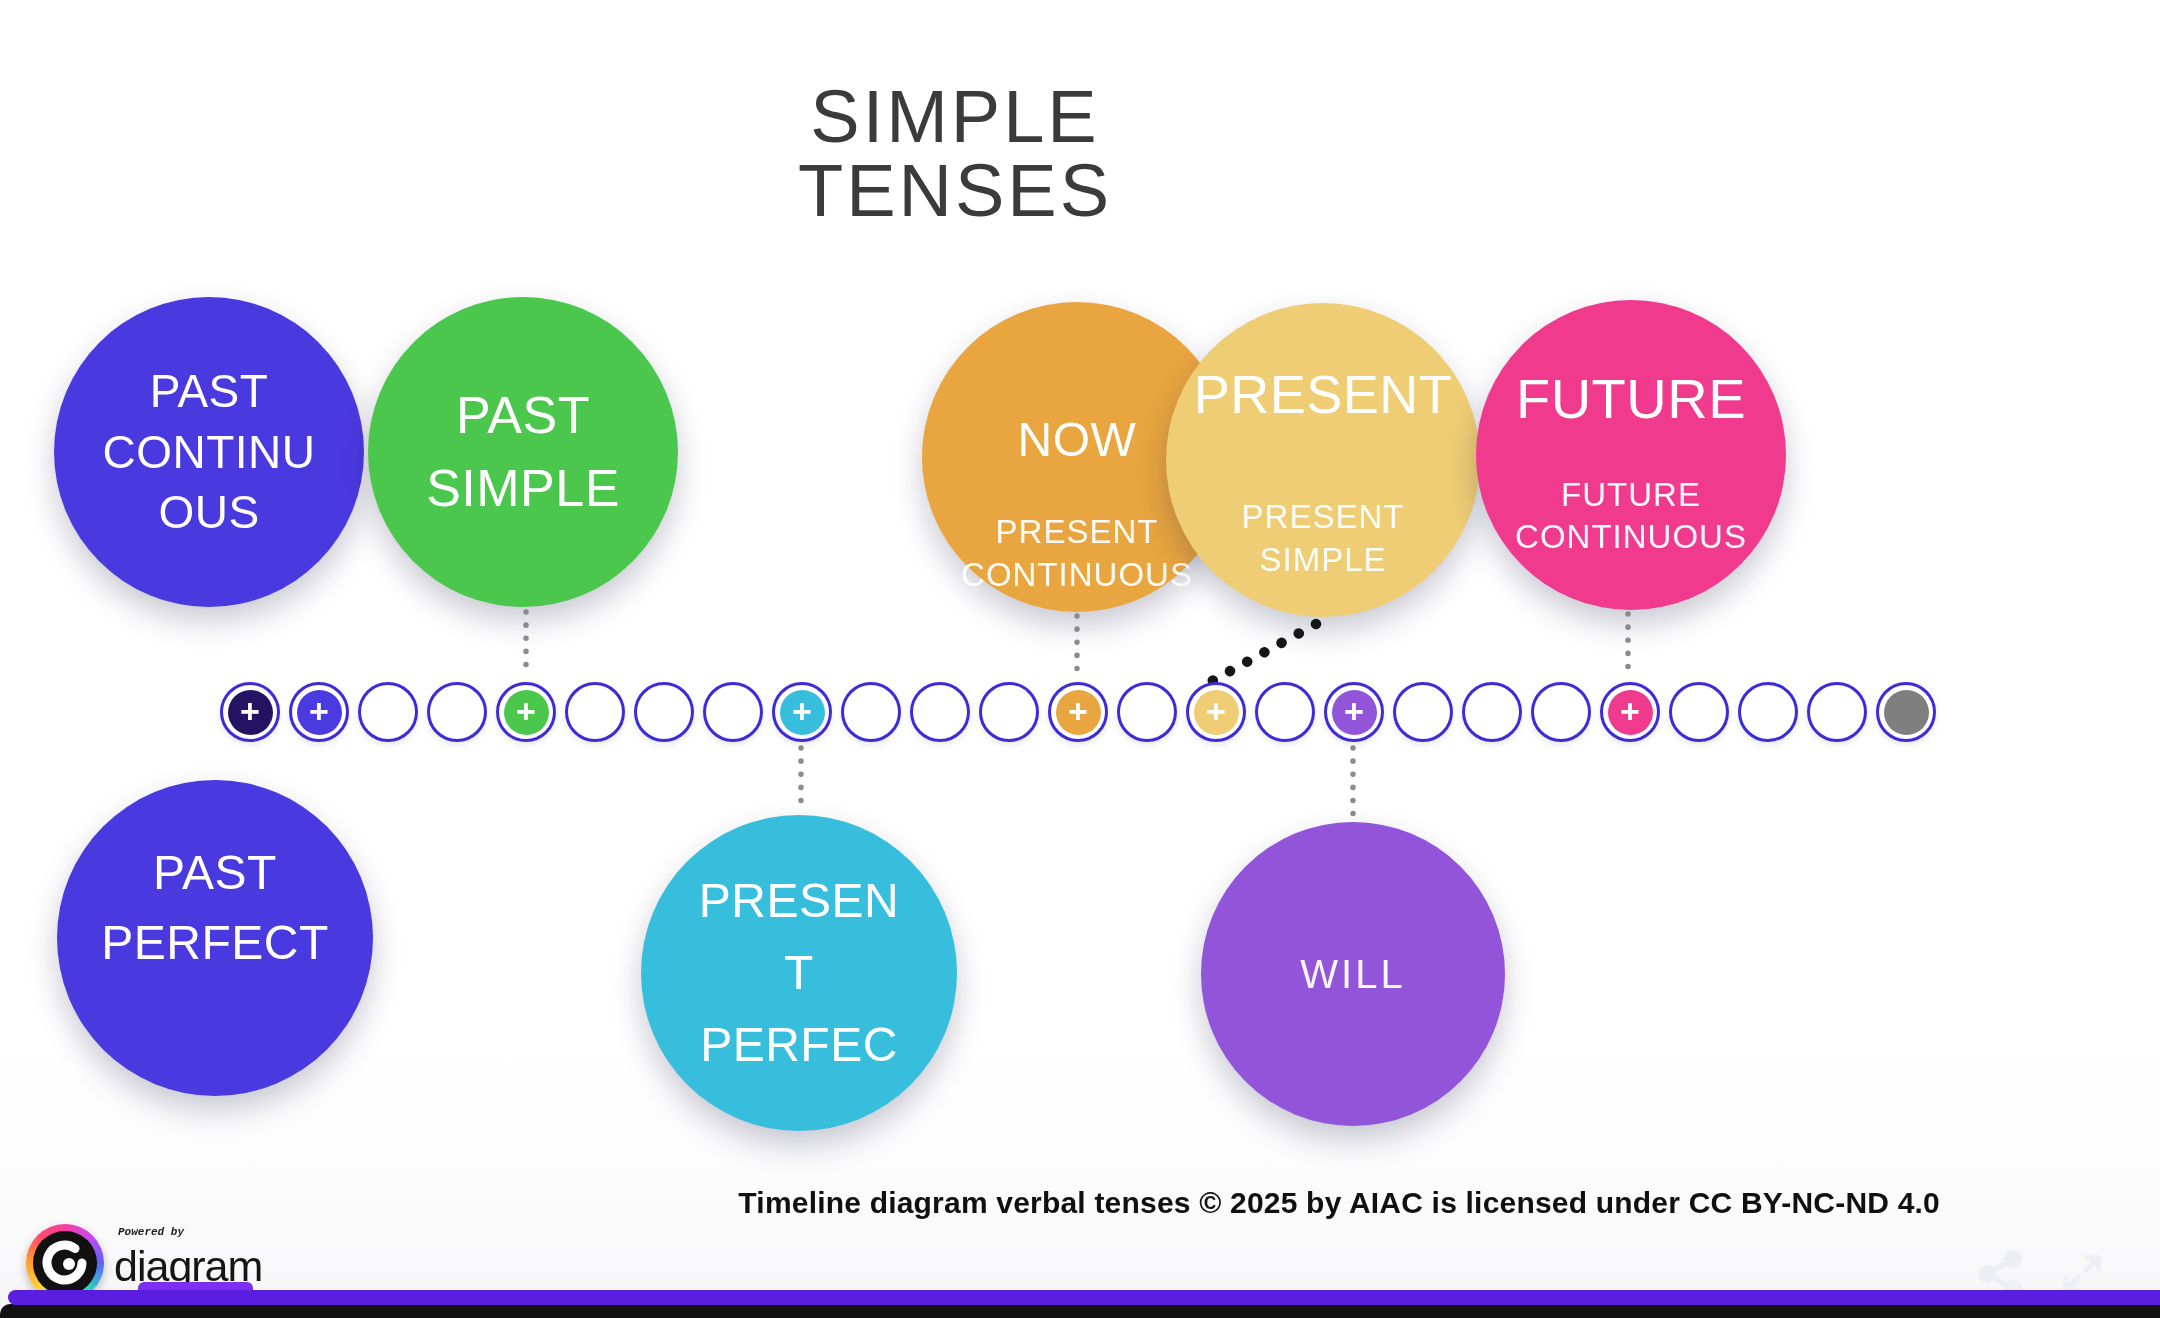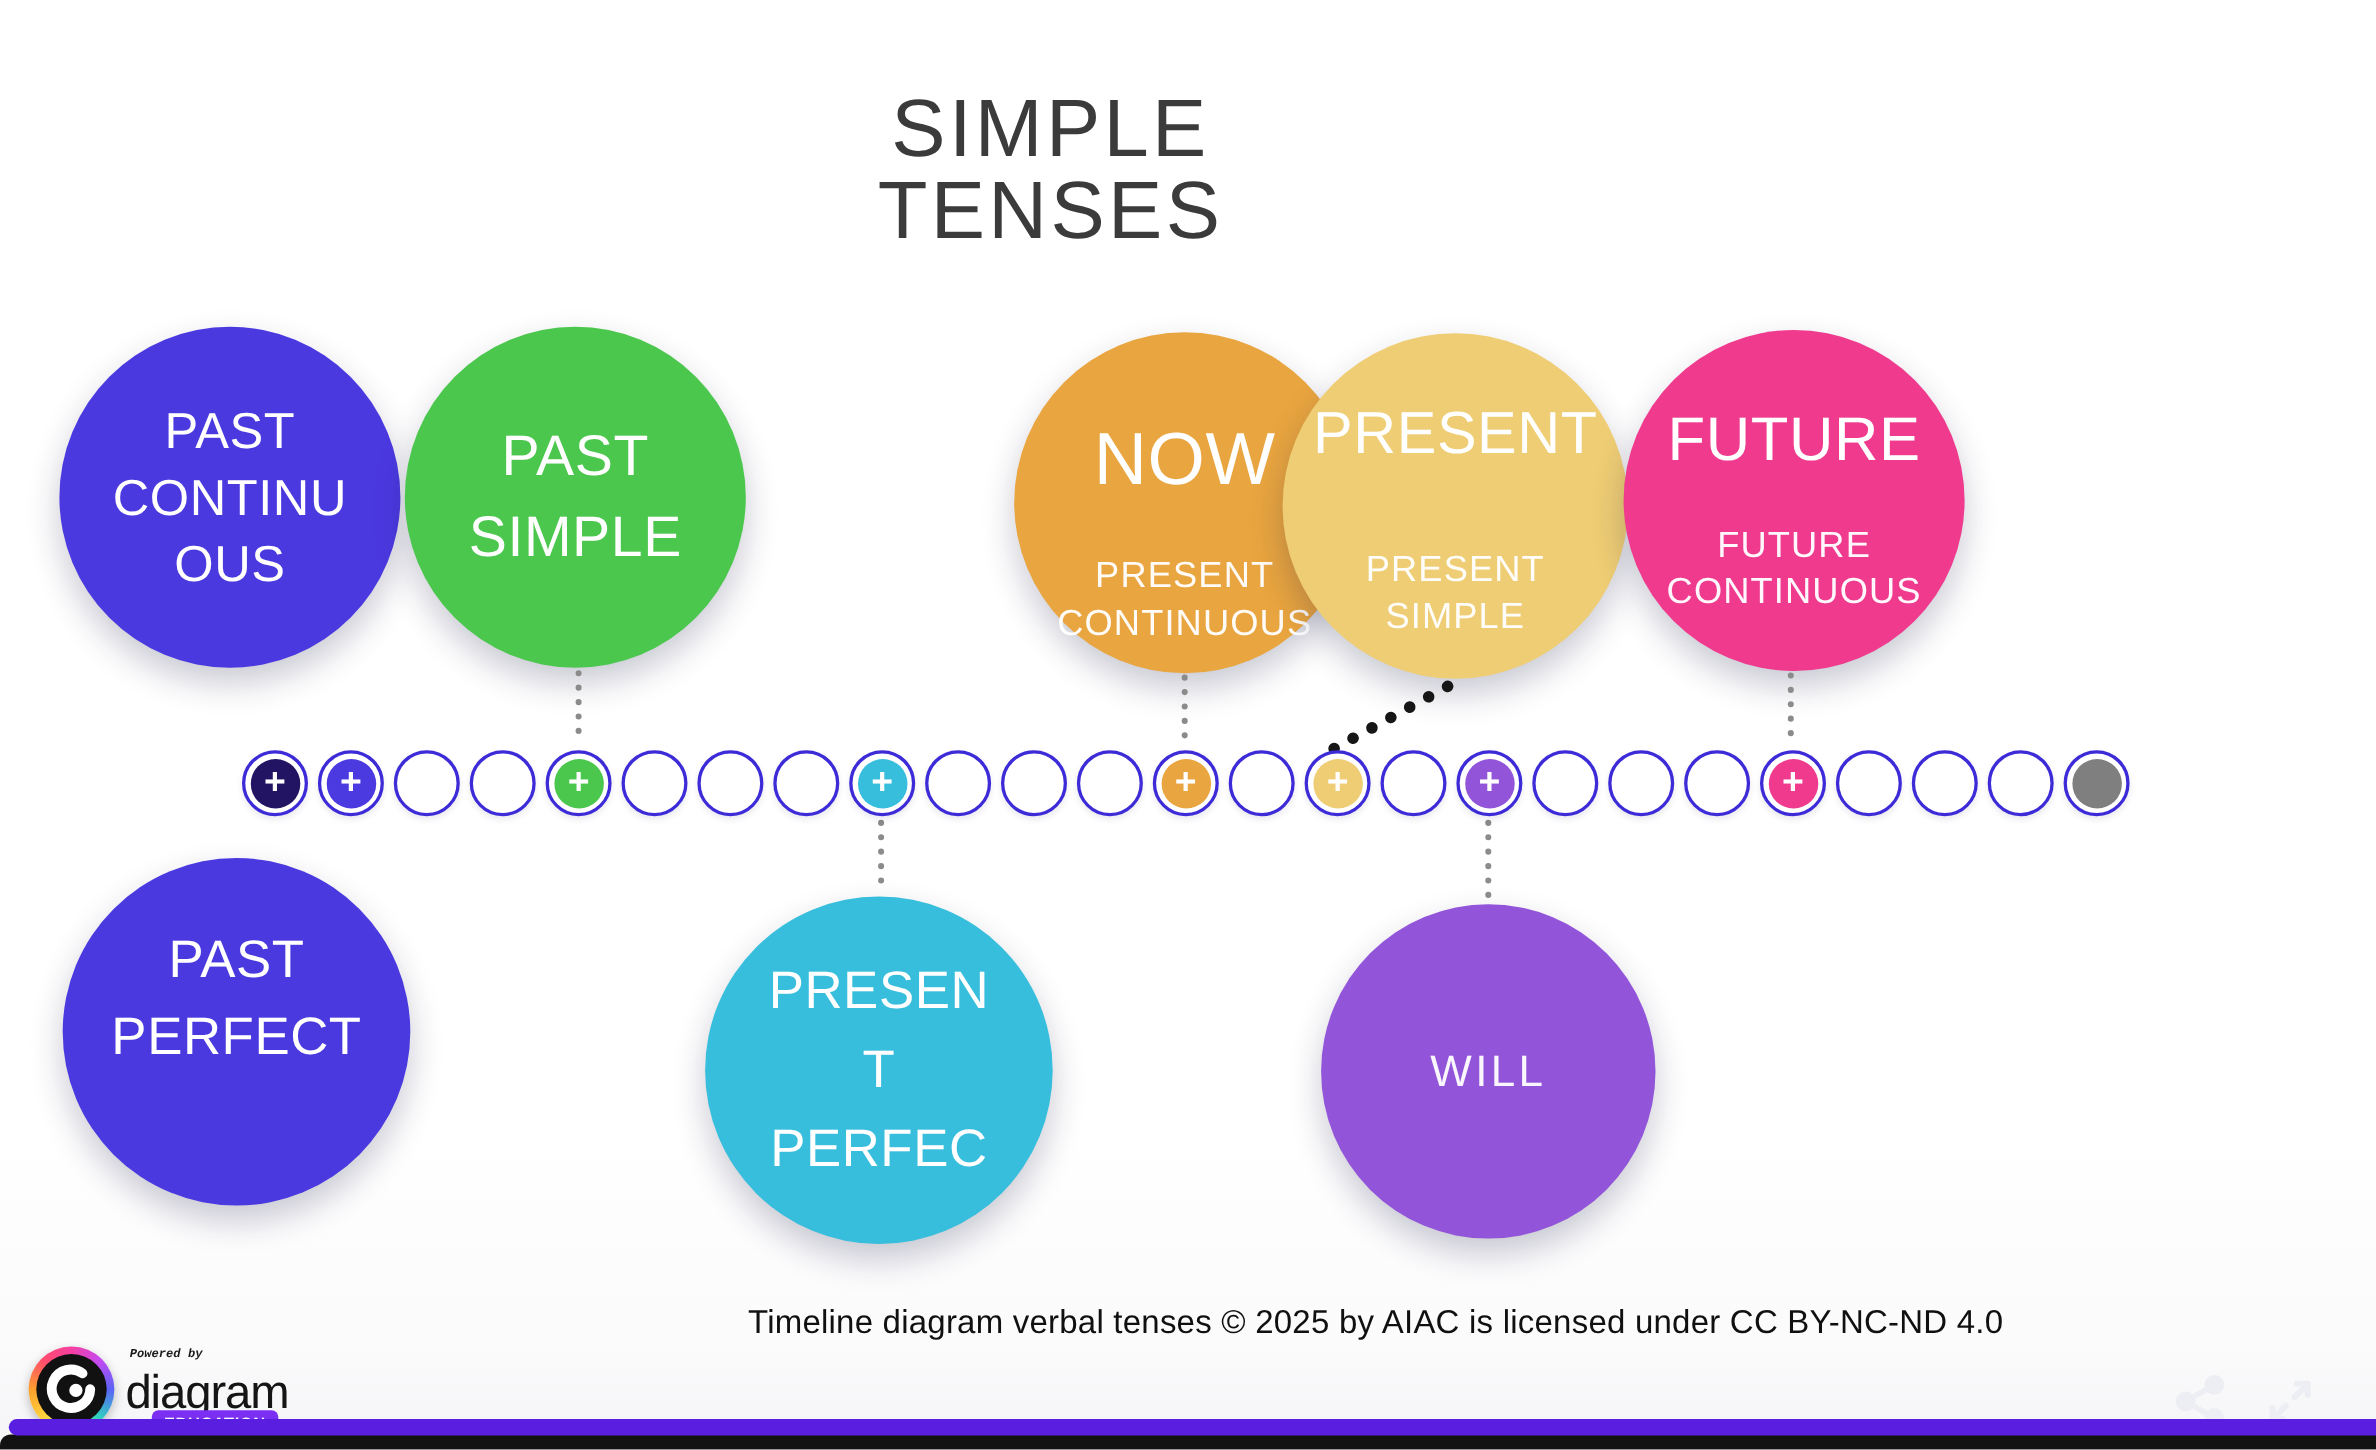--- a/index.html
+++ b/index.html
@@ -21,21 +21,21 @@
     color:#ffffff; text-align:center;
     box-shadow:0 14px 30px rgba(30,30,70,.24);
   }
   .bubble .b-title{font-weight:400; white-space:pre-line; line-height:1.32; letter-spacing:.5px;}
   .bubble .b-sub{font-weight:300; white-space:pre-line; line-height:1.28; letter-spacing:1px; color:rgba(255,255,255,.96);}
   .b-past-continuous{left:54px;  top:297px; width:310px; height:310px; justify-content:center;}
   .b-past-continuous .b-title{font-size:46px;}
   .b-past-simple{left:368px; top:297px; width:310px; height:310px; justify-content:center;}
   .b-past-simple .b-title{font-size:52px; line-height:1.4;}
   .b-now{left:922px; top:302px; width:310px; height:310px; padding-top:0;}
-  .b-now .b-title{font-size:67px; margin-top:72px;}
+  .b-now .b-title{font-size:48px; margin-top:106px;}
   .b-now .b-sub{font-size:33px; margin-top:40px;}
   .b-present{left:1166px; top:303px; width:314px; height:314px;}
   .b-present .b-title{font-size:54px; margin-top:56px;}
   .b-present .b-sub{font-size:33px; margin-top:66px;}
   .b-future{left:1476px; top:300px; width:310px; height:310px;}
   .b-future .b-title{font-size:56px; margin-top:62px;}
   .b-future .b-sub{font-size:33px; margin-top:38px;}
   .b-past-perfect{left:57px; top:780px; width:316px; height:316px;}
   .b-past-perfect .b-title{font-size:48px; margin-top:58px; line-height:1.45;}
   .b-present-perfect{left:641px; top:815px; width:316px; height:316px; justify-content:center;}
@@ -61,21 +61,21 @@
     color:#ffffff; font-size:34px; font-weight:700; line-height:1;
     transform:translateY(-1px);
   }
   
   .connector-layer{position:absolute; left:0; top:0; pointer-events:none;}
   .dot-gray{stroke:#8b8b8b; stroke-width:5.5; stroke-linecap:round; stroke-dasharray:0.1 13; fill:none;}
   .dot-black{stroke:#161616; stroke-width:10.5; stroke-linecap:round; stroke-dasharray:0.1 19.5; fill:none;}
   
   .license{
     position:absolute; left:680px; top:1186px; width:1260px;
-    text-align:left; font-size:30px; font-weight:400; color:#101010; letter-spacing:.2px;
+    text-align:right; font-size:30px; font-weight:700; color:#101010; letter-spacing:.2px;
   }
   
   .branding{position:absolute; left:26px; top:1222px; width:260px; height:86px;}
   .g-logo{
     position:absolute; left:0; top:2px; width:78px; height:78px; border-radius:50%;
     background:conic-gradient(from -90deg,#ff9f2e,#ff4d6b,#f63ea0,#c44af1,#5b63f5,#2fd0c0,#7ee07c,#ffd43d,#ff9f2e);
     display:flex; align-items:center; justify-content:center;
     box-shadow:0 4px 10px rgba(0,0,0,.25);
   }
   .g-logo-inner{

